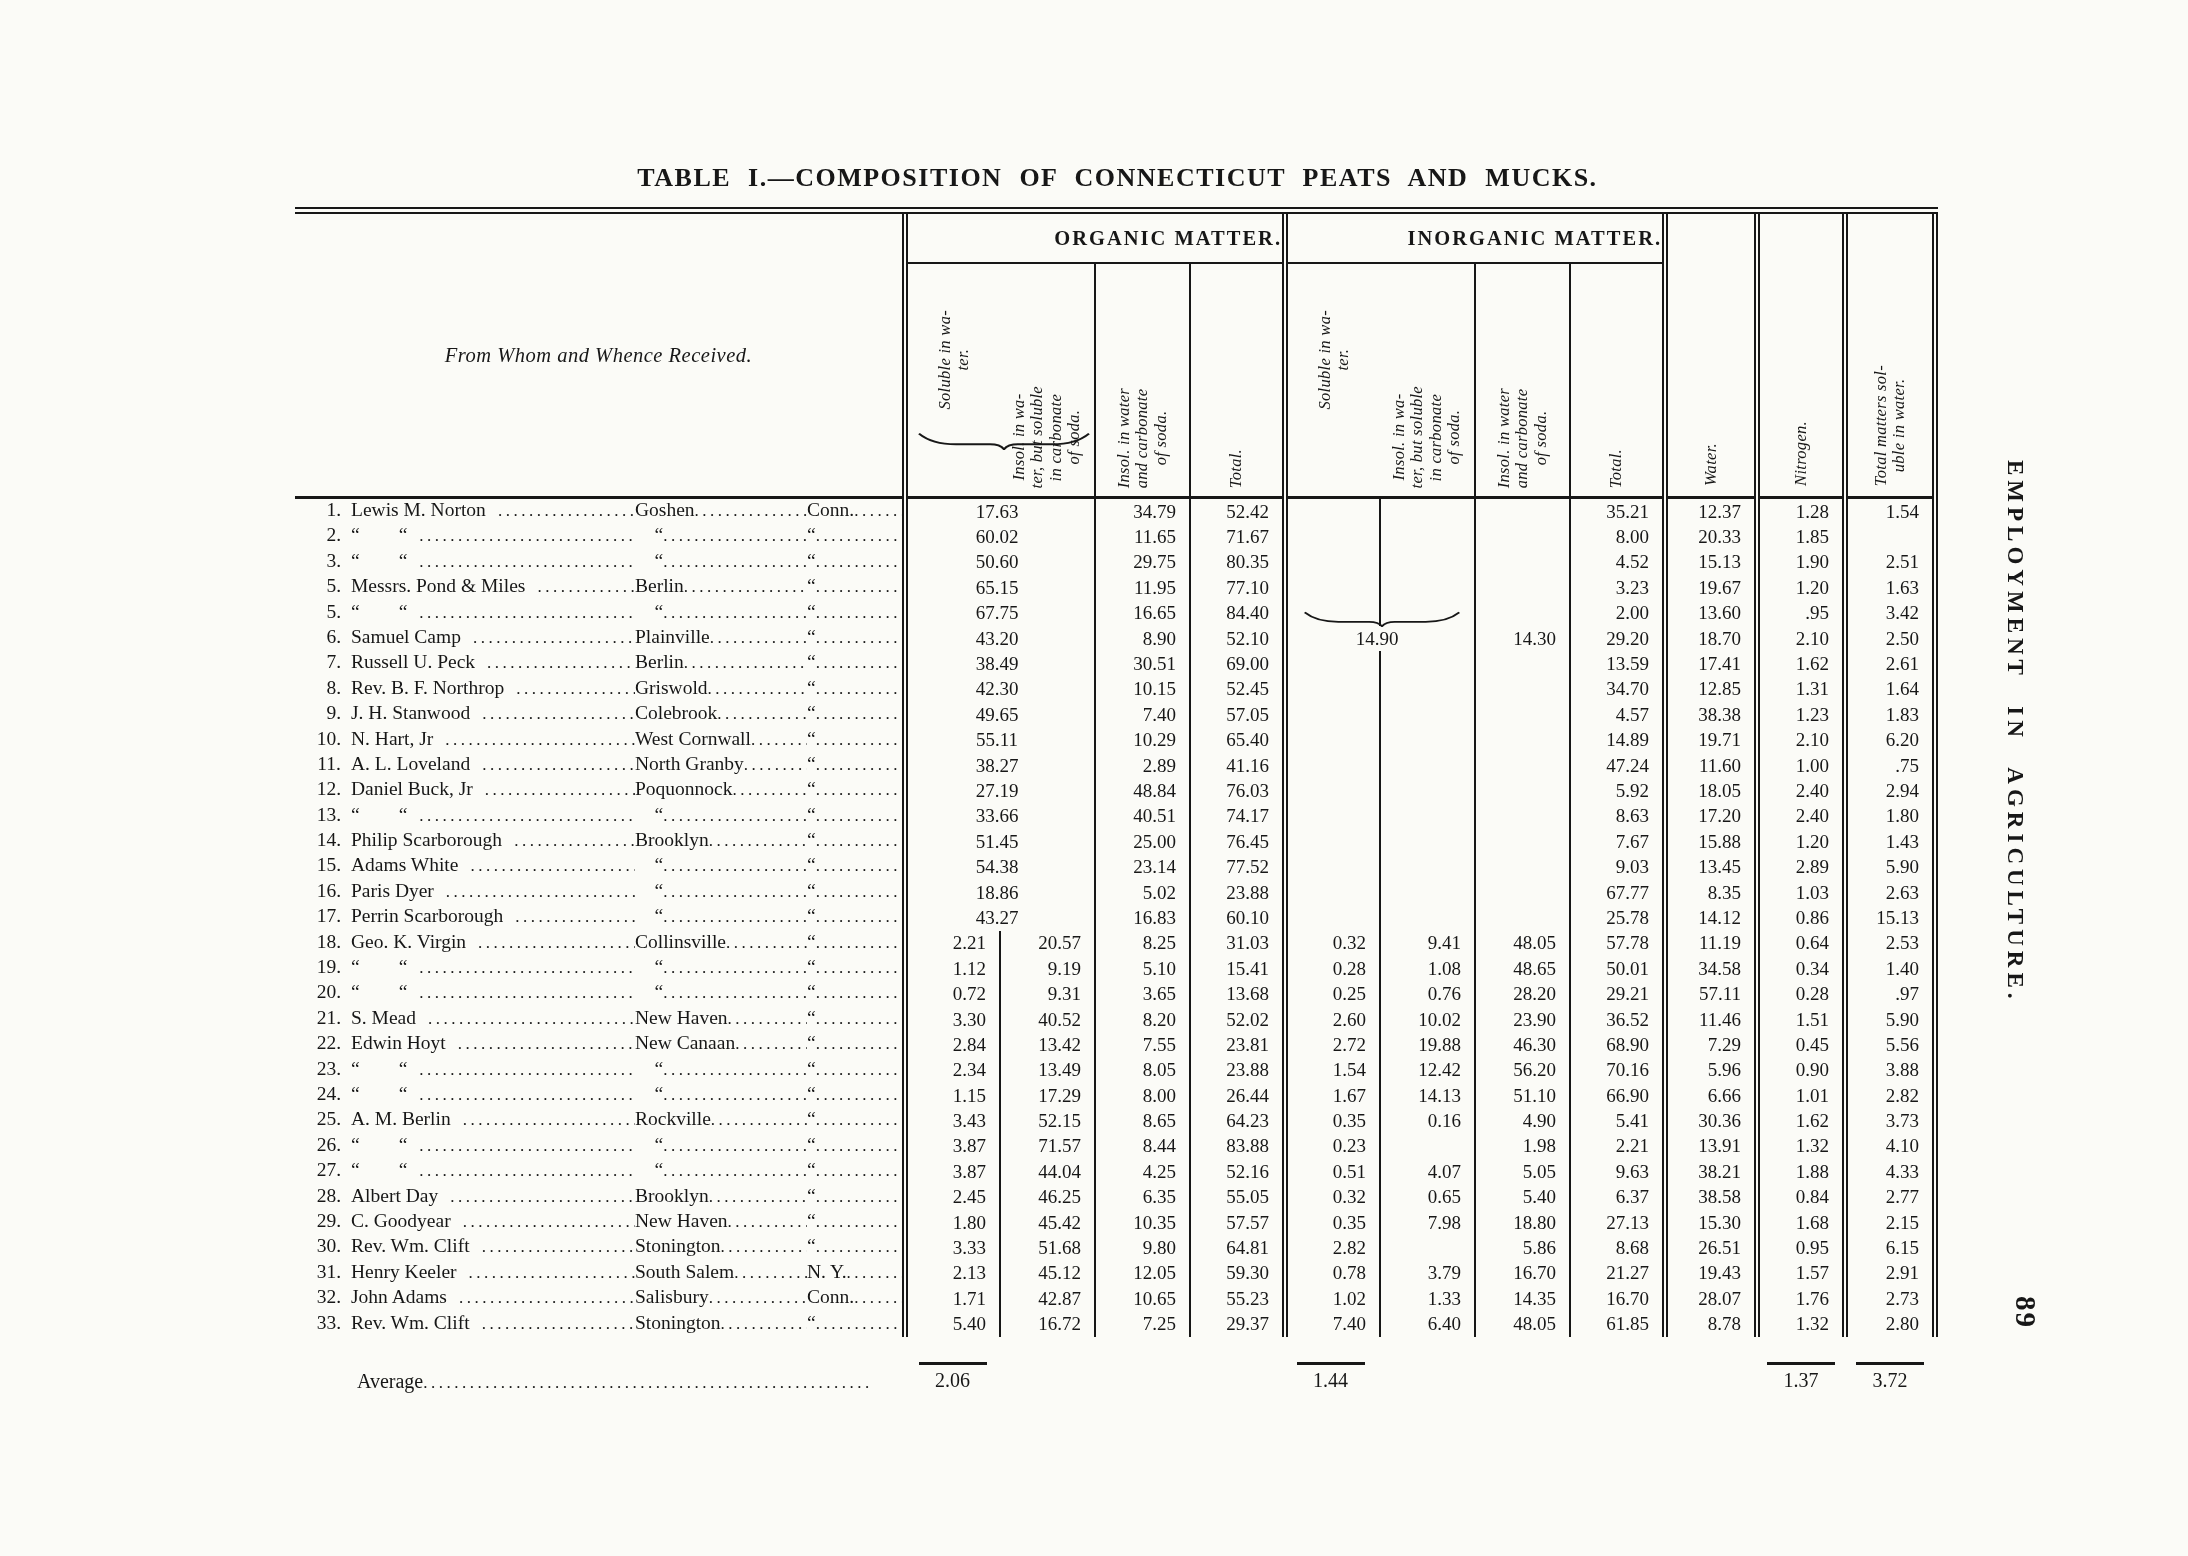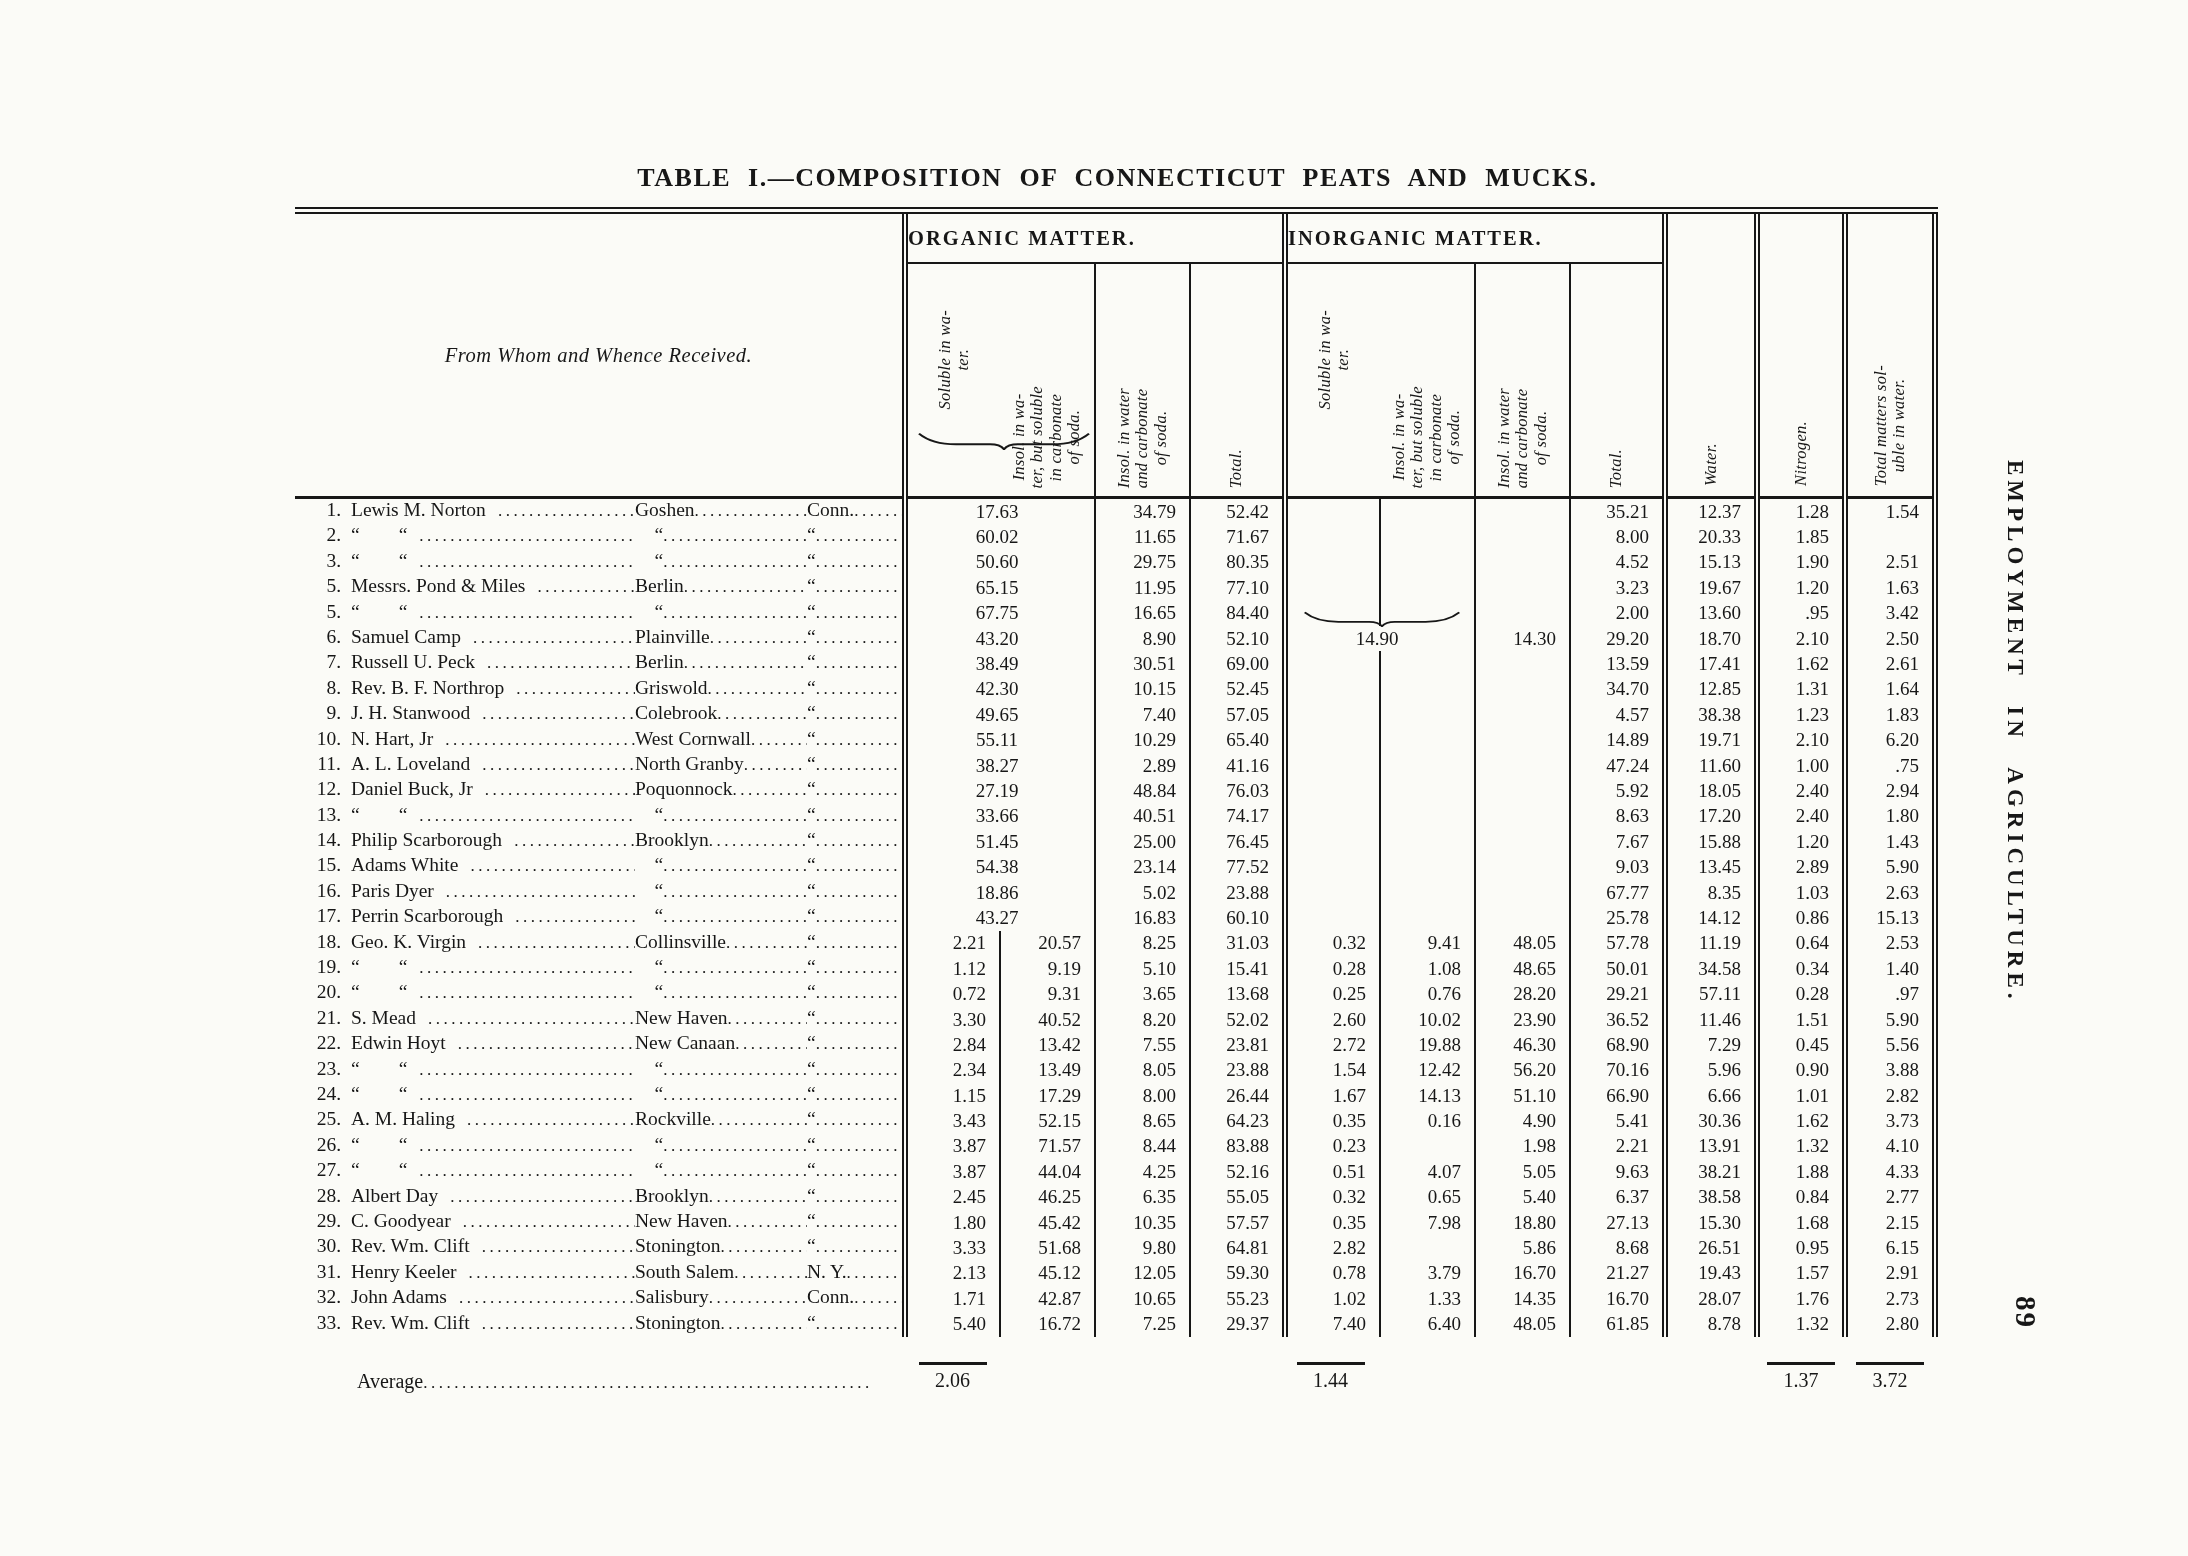--- a/index.html
+++ b/index.html
@@ -15,21 +15,21 @@
   }
   #tablewrap{position:absolute;left:295px;top:207px;width:1645px;}
   table{border-collapse:collapse;table-layout:fixed;width:1640px;border-top:7px double #171717;}
   th,td{padding:0;font-weight:normal;}
   .dl{border-left:6px double #171717;}
   .sl{border-left:2px solid #171717;}
   .dr{border-right:6px double #171717;}
   thead th{border-bottom:3px solid #171717;}
   .ghdr .grp{
     border-bottom:2.5px solid #171717;height:48px;vertical-align:middle;
-    text-align:left;font-size:20.5px;font-weight:bold;letter-spacing:2px;
+    text-align:right;font-size:20.5px;font-weight:bold;letter-spacing:2px;
   }
   .src-h{vertical-align:middle;text-align:center;font-style:italic;font-size:20.5px;letter-spacing:0.5px;margin-top:30px;}
   .rhdr th{height:232px;vertical-align:bottom;}
   .vwrap{display:flex;justify-content:center;align-items:flex-end;height:232px;padding-bottom:8px;box-sizing:border-box;}
   .full .vwrap{height:278px;}
   .vwrap.raised{padding-bottom:86px;}
   .vert{
     writing-mode:vertical-rl;transform:rotate(180deg);
     white-space:pre-line;font-style:italic;font-size:16.5px;line-height:1.12;
     letter-spacing:0.3px;
@@ -878,21 +878,21 @@
           <td class="val sl">66.90</td>
           <td class="val dl">6.66</td>
           <td class="val dl">1.01</td>
           <td class="val dl dr">2.82</td>
         </tr>
         <tr>
           <td class="src">
             <div class="srcflex">
               <span class="num t">25.</span>
               <span class="fld nm">
-                <span class="t">A. M. Haling</span>
+                <span class="t">A. M. Berlin</span>
                 <span class="ld"></span>
               </span>
               <span class="fld pl">
                 <span class="t">Rockville</span>
                 <span class="ld"></span>
               </span>
               <span class="fld st">
                 <span class="t">“</span>
                 <span class="ld"></span>
               </span>

